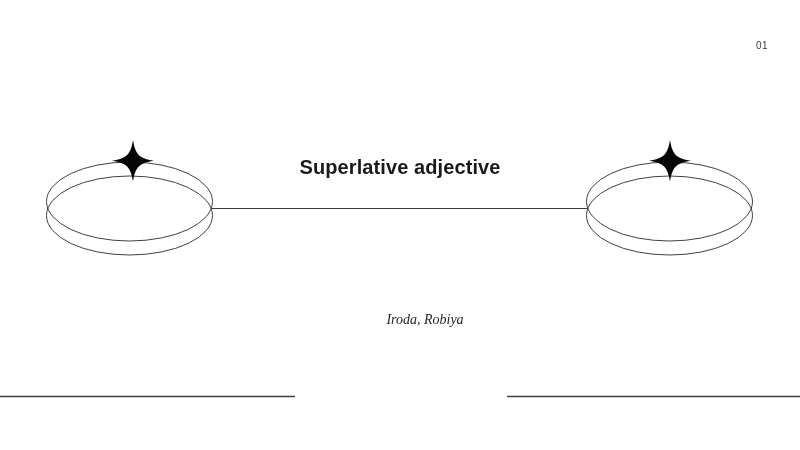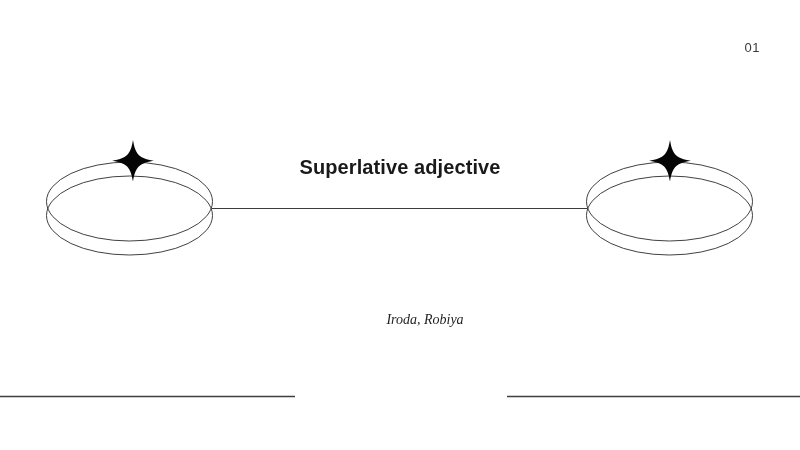--- a/index.html
+++ b/index.html
@@ -15,22 +15,22 @@
     width: 800px;
     height: 450px;
     background: #ffffff;
     overflow: hidden;
   }
 
   
   #page-number {
     position: absolute;
     top: 41px;
-    right: 40px;
-    font-size: 13px;
+    right: 32px;
+    font-size: 10px;
     letter-spacing: 0.5px;
     color: #3a3a3a;
     font-family: "Liberation Sans", sans-serif;
     line-height: 1;
     user-select: none;
   }
 
   
   #title {
     position: absolute;

